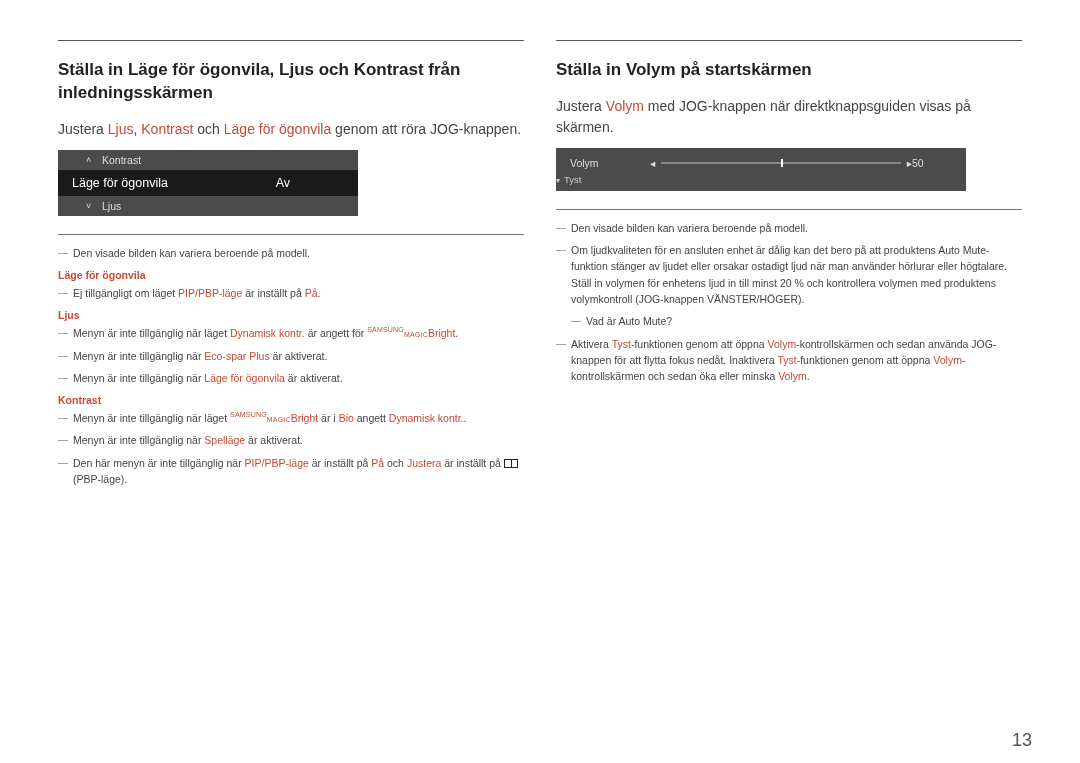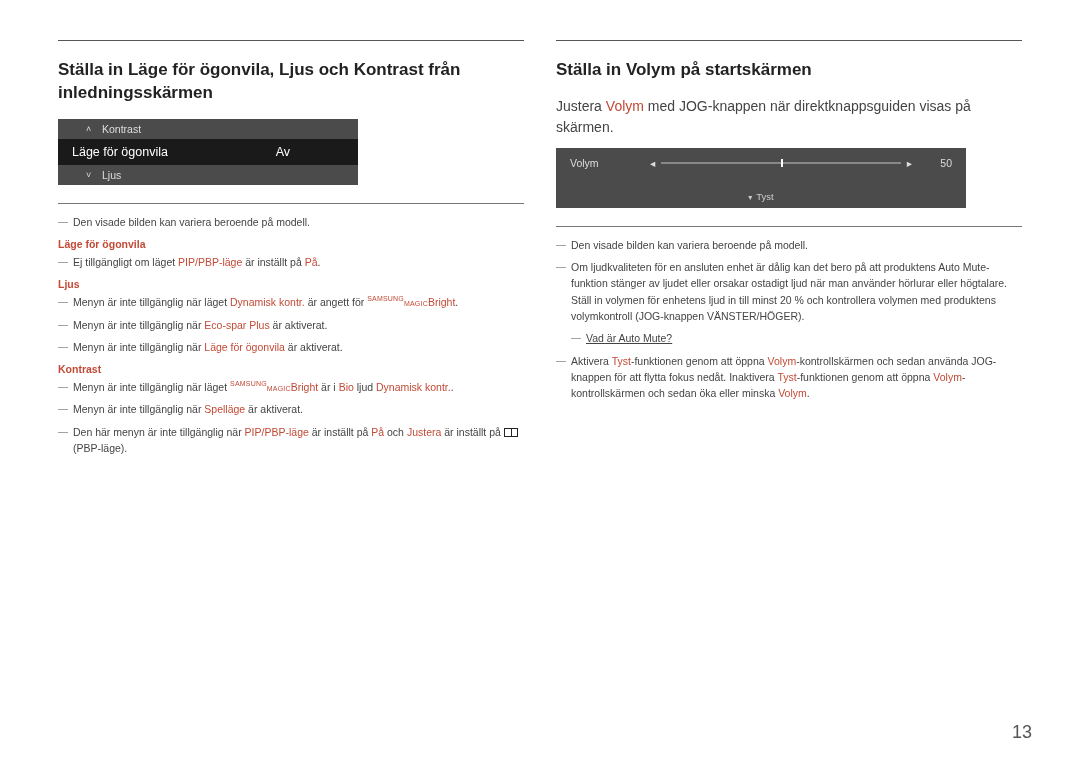--- a/index.html
+++ b/index.html
@@ -95,25 +95,25 @@
     background: #888;
     position: relative;
   }
   .slider-track .thumb {
     position: absolute;
     top: -3px;
     width: 2px;
     height: 8px;
     background: #fff;
   }
-  .osd-vol .num { width: 40px; text-align: right; }
+  .osd-vol .num { width: 40px; }
   .osd-vol .row2 {
-    text-align: center;
+    text-align: left;
     font-size: 9.5px;
-    margin-top: 19px;
+    margin-top: 2px;
     color: #ccc;
   }
   .osd-vol .row2 .arrow { font-size: 8px; margin-right: 4px; }
 
   hr.sep {
     border: none;
     border-top: 1px solid #777;
     margin: 6px 0 10px 0;
   }
 
@@ -128,21 +128,20 @@
   .note::before {
     content: "―";
     position: absolute;
     left: 0;
     top: 0;
     color: #888;
     font-size: 10px;
   }
   .note.nested {
     margin-left: 15px;
-    text-decoration: underline;
   }
   .note.plain::before { content: ""; }
   .note.plain { padding-left: 15px; margin-left: 15px; }
 
   .subhead {
     font-size: 10.5px;
     font-weight: 600;
     color: #c24a36;
     margin: 8px 0 4px 0;
   }
@@ -161,35 +160,38 @@
     position: absolute;
     left: 50%;
     top: 0;
     bottom: 0;
     width: 1px;
     background: #222;
   }
 
   .page-num {
     position: absolute;
-    bottom: 20px;
+    bottom: 12px;
     right: 48px;
     font-size: 18px;
     color: #555;
   }
 </style>
 </head>
 <body>
 
 <div class="page">
 
   <div class="col">
     <div class="top-rule"></div>
     <h2>Ställa in Läge för ögonvila, Ljus och Kontrast från inledningsskärmen</h2>
 
+    <p class="intro">
+      <span>Justera </span><span class="hl">Ljus</span>, <span class="hl">Kontrast</span> och <span class="hl">Läge för ögonvila</span><span> genom att röra JOG-knappen.</span>
+    </p>
 
     <div class="osd">
       <div class="osd-row">
         <span class="chev">˄</span>
         <span>Kontrast</span>
       </div>
       <div class="osd-row sel">
         <span>Läge för ögonvila</span>
         <span class="val">Av</span>
       </div>
@@ -214,21 +216,21 @@
     </p>
     <p class="note">
       <span>Menyn är inte tillgänglig när </span><span class="hl">Eco-spar Plus</span><span> är aktiverat.</span>
     </p>
     <p class="note">
       <span>Menyn är inte tillgänglig när </span><span class="hl">Läge för ögonvila</span><span> är aktiverat.</span>
     </p>
 
     <p class="subhead">Kontrast</p>
     <p class="note">
-      <span>Menyn är inte tillgänglig när läget </span><span class="sm-brand"><span class="sup">SAMSUNG</span><span class="sub">MAGIC</span><span class="main">Bright</span></span><span> är i </span><span class="hl">Bio</span><span> ljud </span><span class="hl">Dynamisk kontr.</span><span>.</span>
+      <span>Menyn är inte tillgänglig när läget </span><span class="sm-brand"><span class="sup">SAMSUNG</span><span class="sub">MAGIC</span><span class="main">Bright</span></span><span> är i </span><span class="hl">Bio</span><span> angett </span><span class="hl">Dynamisk kontr.</span><span>.</span>
     </p>
     <p class="note">
       <span>Menyn är inte tillgänglig när </span><span class="hl">Spelläge</span><span> är aktiverat.</span>
     </p>
     <p class="note">
       <span>Den här menyn är inte tillgänglig när </span><span class="hl">PIP/PBP-läge</span><span> är inställt på </span><span class="hl">På</span><span> och </span><span class="hl">Justera</span><span> är inställt på </span><span class="pbp-icon"></span><span> (PBP-läge).</span>
     </p>
   </div>
 
   <div class="col">

